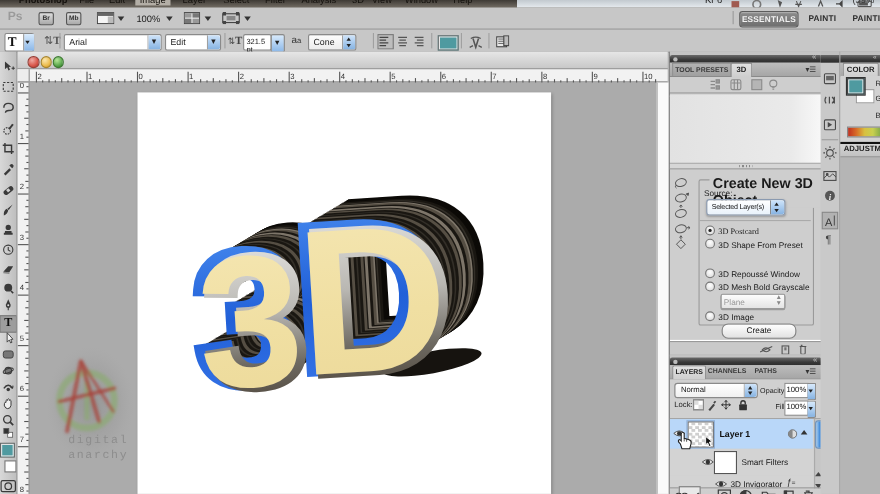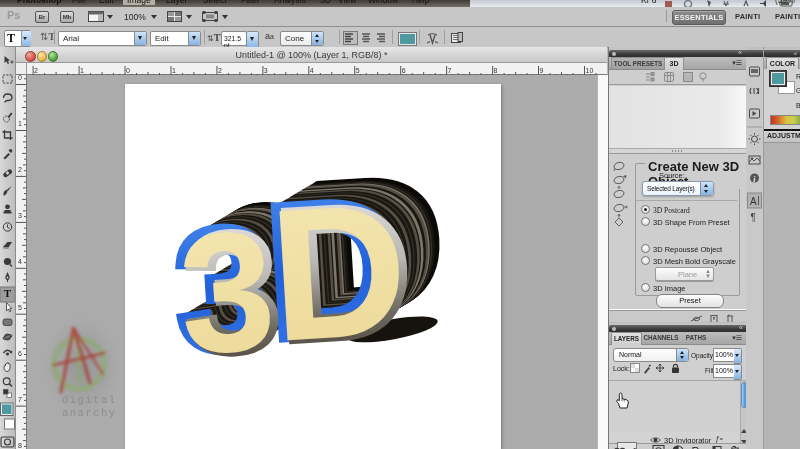--- a/index.html
+++ b/index.html
@@ -253,21 +253,20 @@
       <rect x="1" y="390" width="13" height="10" rx="1.5" fill="none" stroke="#3a3a3a" stroke-width="1.1"></rect>
       <circle cx="7.5" cy="395" r="3" fill="none" stroke="#3a3a3a" stroke-width="1.1"></circle>
     </svg>
   </div>
 
   <div id="docwin" class="abs">
     <div id="titlebar" class="abs">
       <div class="abs" style="left:9px;top:4px;width:8.5px;height:8.5px;border-radius:50%;background:radial-gradient(circle at 35% 30%,#f0a9a2,#d8564a 60%,#a03830);border:0.5px solid #984038;"></div>
       <div class="abs" style="left:20.5px;top:4px;width:8.5px;height:8.5px;border-radius:50%;background:radial-gradient(circle at 35% 30%,#fbe7b0,#edbd4e 60%,#c08a28);border:0.5px solid #a8862e;"></div>
       <div class="abs" style="left:31.5px;top:4px;width:8.5px;height:8.5px;border-radius:50%;background:radial-gradient(circle at 35% 30%,#b8e89a,#5ba84e 60%,#2e7026);border:0.5px solid #3e7a34;"></div>
-      <div class="abs" style="left:0;top:3px;width:591px;text-align:center;font-size:9px;color:#3a3a3a;">Untitled-1 @ 100% (Layer 1, RGB/8) *</div>
     </div>
     <div id="hruler" class="abs"><svg width="581" height="11" viewBox="0 0 581 11">
         <rect x="6.6" y="0" width="1" height="11" fill="#555"></rect>
         <rect x="12.3" y="8" width="1" height="3" fill="#555"></rect>
         <rect x="18.1" y="7" width="1" height="4" fill="#555"></rect>
         <rect x="23.8" y="8" width="1" height="3" fill="#555"></rect>
         <rect x="29.6" y="6" width="1" height="5" fill="#555"></rect>
         <rect x="35.3" y="8" width="1" height="3" fill="#555"></rect>
         <rect x="41.1" y="7" width="1" height="4" fill="#555"></rect>
         <rect x="46.8" y="8" width="1" height="3" fill="#555"></rect>
@@ -587,45 +586,45 @@
         <path d="M8 29 v-2.5 m-1.3 1.3 l1.3 -1.5 l1.3 1.5"></path>
     <ellipse cx="8" cy="48" rx="5" ry="3.5" transform="rotate(-15 8 48)"></ellipse>
         <path d="M13.5 47 h2.5 m-1.2 -1.2 l1.5 1.2 l-1.5 1.2"></path>
     <path d="M4 62 l4 -4 l4 4 l-4 4 Z"></path>
         <path d="M8 54.5 v3 m-1.2 -1.5 l1.2 -1.7 l1.2 1.7"></path>
   </g>
 </svg>
 
 <div class="abs" style="left:26px;top:116px;width:103px;height:131px;border:1px solid #9a9a9a;border-radius:2px;"></div>
 <div class="abs" style="left:36px;top:112px;background:#cecece;padding:0 3px;font-size:13px;font-weight:bold;color:#1a1a1a;">Create New 3D Object</div>
-<div class="plabel" style="left:31px;top:124px;margin-left:19px;">Source:</div>
+<div class="plabel" style="left:31px;top:124px;">Source:</div>
 <div class="abs" style="left:33px;top:134px;width:70px;height:13px;background:linear-gradient(to bottom,#fff,#e9f2fb);border:1px solid #8a9ab0;border-radius:3px;box-shadow:0 1px 2px rgba(0,0,0,0.25);">
   <div class="abs" style="left:4px;top:3px;font-size:6.5px;color:#111;letter-spacing:-0.2px;">Selected Layer(s)</div>
   <div class="stepbtn" style="width:12px;border-radius:0 3px 3px 0;"></div>
 </div>
 <div class="abs" style="left:27px;top:153px;width:101px;height:1px;background:#aaa;"></div>
 <div class="radio on" style="left:32px;top:158px;"></div>
     <div class="plabel" style="left:44px;top:159px;font-family:Liberation Serif, serif;">3D Postcard</div>
 <div class="radio" style="left:32px;top:170px;"></div>
     <div class="plabel" style="left:44px;top:171px;">3D Shape From Preset</div>
 <div class="gdd" style="left:46px;top:181px;width:57px;margin-top:40px;">
       <span style="position:absolute;left:6px;top:2px;">Cone</span>
       <span class="st">▲<br>▼</span>
     </div>
 <div class="radio" style="left:32px;top:197px;"></div>
-    <div class="plabel" style="left:44px;top:198px;">3D Repoussé Object</div>
+    <div class="plabel" style="left:44px;top:198px;">3D Repoussé Window</div>
 <div class="radio" style="left:32px;top:209px;"></div>
     <div class="plabel" style="left:44px;top:210px;">3D Mesh Bold Grayscale</div>
 <div class="gdd" style="left:46px;top:220px;width:57px;">
-      <span style="position:absolute;left:22px;top:2px;">Plane</span>
+      <span style="position:absolute;left:2px;top:2px;">Plane</span>
       <span class="st">▲<br>▼</span>
     </div>
 <div class="radio" style="left:32px;top:236px;"></div>
     <div class="plabel" style="left:44px;top:237px;">3D Image</div>
-<div class="abs" style="left:47px;top:247px;width:66px;height:12px;background:linear-gradient(to bottom,#fefefe,#e2e2e2);border:1px solid #858585;border-radius:6px;font-size:7.5px;color:#111;text-align:center;line-height:12px;">Preset</div>
+<div class="abs" style="left:47px;top:247px;width:66px;height:12px;background:linear-gradient(to bottom,#fefefe,#e2e2e2);border:1px solid #858585;border-radius:6px;font-size:7.5px;color:#111;text-align:center;line-height:12px;">Create</div>
 <div class="abs" style="left:0;top:262px;width:138px;height:1px;background:#fff;"></div>
 <div class="abs" style="left:0;top:263px;width:138px;height:12px;background:#c9c9c9;border-top:1px solid #999;border-bottom:1px solid #8a8a8a;">
   <svg width="138" height="12" viewBox="0 0 138 12">
     <g fill="none" stroke="#555" stroke-width="1">
       <path d="M84 6 q3 -3.5 7 0 q-3.5 3.5 -7 0 Z"></path>
           <path d="M82 8 l11 -5"></path>
       <rect x="102" y="2.5" width="6" height="7.5"></rect>
           <path d="M104 4.5 h2 M104 6 h2"></path>
       <path d="M118 3 h6 m-5 0 v6 q0 1 1 1 h2 q1 0 1 -1 v-6 m-2.5 -1 h-1 v1"></path>
     </g>
@@ -663,20 +662,44 @@
     <path d="M30 2 v8 M26 6 h8 M30 2 l-1.3 1.6 M30 2 l1.3 1.6 M30 10 l-1.3 -1.6 M30 10 l1.3 -1.6 M26 6 l1.6 -1.3 M26 6 l1.6 1.3 M34 6 l-1.6 -1.3 M34 6 l-1.6 1.3" stroke="#333" stroke-width="0.9"></path>
     <rect x="42" y="5.5" width="7" height="5.5" rx="0.8" fill="#333"></rect>
         <path d="M43.5 5.5 v-1.2 q0 -2 2 -2 q2 0 2 2 v1.2" fill="none" stroke="#333" stroke-width="1.2"></path>
   </svg>
   <div class="abs" style="left:96px;top:22px;font-size:6.5px;color:#1a1a1a;">Fill:</div>
   <div class="abs" style="left:104px;top:19px;width:20px;height:12px;background:#fff;border:1px solid #8a8a8a;font-size:7px;color:#111;text-align:center;line-height:12px;">100%</div>
   <div class="abs" style="left:125px;top:19px;width:7px;height:14px;background:linear-gradient(to bottom,#d8eafc,#86b3e2);border:1px solid #8a8a8a;border-left:none;border-radius:0 2px 2px 0;">
         <div class="abs" style="left:1px;top:5px;border-left:2.5px solid transparent;border-right:2.5px solid transparent;border-top:3.5px solid #222;"></div>
       </div>
   <div class="abs" style="left:0;top:35px;width:138px;height:1px;background:#a5a5a5;"></div>
+  <div class="abs" style="left:0;top:36px;width:130px;height:27px;background:#b9d7f9;">
+    <svg class="abs" style="left:3px;top:9px;" width="11" height="8" viewBox="0 0 11 8">
+          <path d="M0.5 4 Q5.5 -0.5 10.5 4 Q5.5 8.5 0.5 4 Z" fill="#e8e8e8" stroke="#444" stroke-width="0.8"></path>
+          <circle cx="5.5" cy="4" r="2" fill="#333"></circle>
+        </svg>
+    <div class="abs" style="left:16px;top:2px;width:22px;height:22px;background:#fff;border:1px solid #666;outline:1.5px solid #8fb0d8;background-image:conic-gradient(#cfcfcf 0 25%,#fff 0 50%,#cfcfcf 0 75%,#fff 0);background-size:6px 6px;"></div>
+    <svg class="abs" style="left:31px;top:15px;" width="9" height="11" viewBox="0 0 9 11">
+          <path d="M1.5 0.8 L7.5 5.6 L4.9 6 L6.4 9.4 L4.7 10 L3.4 6.8 L1.5 8.2 Z" fill="#111" stroke="#fff" stroke-width="0.8"></path>
+        </svg>
+    <div class="abs" style="left:45px;top:9px;font-size:8px;font-weight:bold;color:#111;">Layer 1</div>
+    <svg class="abs" style="left:107px;top:9px;" width="9" height="9" viewBox="0 0 9 9">
+          <circle cx="4.5" cy="4.5" r="3.8" fill="#ddd" stroke="#555" stroke-width="0.7"></circle>
+          <path d="M4.5 0.7 A3.8 3.8 0 0 0 4.5 8.3 Z" fill="#888"></path>
+        </svg>
+    <div class="abs" style="left:119px;top:10px;width:0;height:0;border-left:3px solid transparent;border-right:3px solid transparent;border-bottom:4.5px solid #333;"></div>
+  </div>
+  <div class="abs" style="left:0;top:63px;width:130px;height:24px;background:#d3d3d3;">
+    <svg class="abs" style="left:29px;top:8px;" width="11" height="8" viewBox="0 0 11 8">
+          <path d="M0.5 4 Q5.5 -0.5 10.5 4 Q5.5 8.5 0.5 4 Z" fill="#e8e8e8" stroke="#444" stroke-width="0.8"></path>
+          <circle cx="5.5" cy="4" r="2" fill="#333"></circle>
+        </svg>
+    <div class="abs" style="left:40px;top:2px;width:19px;height:19px;background:#fff;border:1px solid #555;"></div>
+    <div class="abs" style="left:65px;top:8px;font-size:7.5px;color:#1a1a1a;">Smart Filters</div>
+  </div>
   <svg class="abs" style="left:6px;top:47px;" width="15" height="17" viewBox="0 0 15 17">
         <path d="M5 16 L3.5 11.5 Q1 9.5 2 8 Q2.8 7 4.3 8.8 L4.3 2.8 Q4.3 1 5.6 1 Q7 1 7 2.8 L7 6.5 L11.5 7.8 Q13.8 8.7 13.3 11 L12 16 Z" fill="#fff" stroke="#222" stroke-width="1"></path>
         <path d="M7 6.5 v2.8 M9.2 7.2 v2.4" stroke="#222" stroke-width="0.7"></path>
       </svg>
   <div class="abs" style="left:0;top:87px;width:130px;height:15px;background:#d3d3d3;">
     <svg class="abs" style="left:41px;top:4px;" width="11" height="8" viewBox="0 0 11 8">
           <path d="M0.5 4 Q5.5 -0.5 10.5 4 Q5.5 8.5 0.5 4 Z" fill="#e8e8e8" stroke="#444" stroke-width="0.8"></path>
           <circle cx="5.5" cy="4" r="2" fill="#333"></circle>
         </svg>
     <div class="abs" style="left:55px;top:4px;font-size:7.5px;color:#1a1a1a;">3D Invigorator</div>

